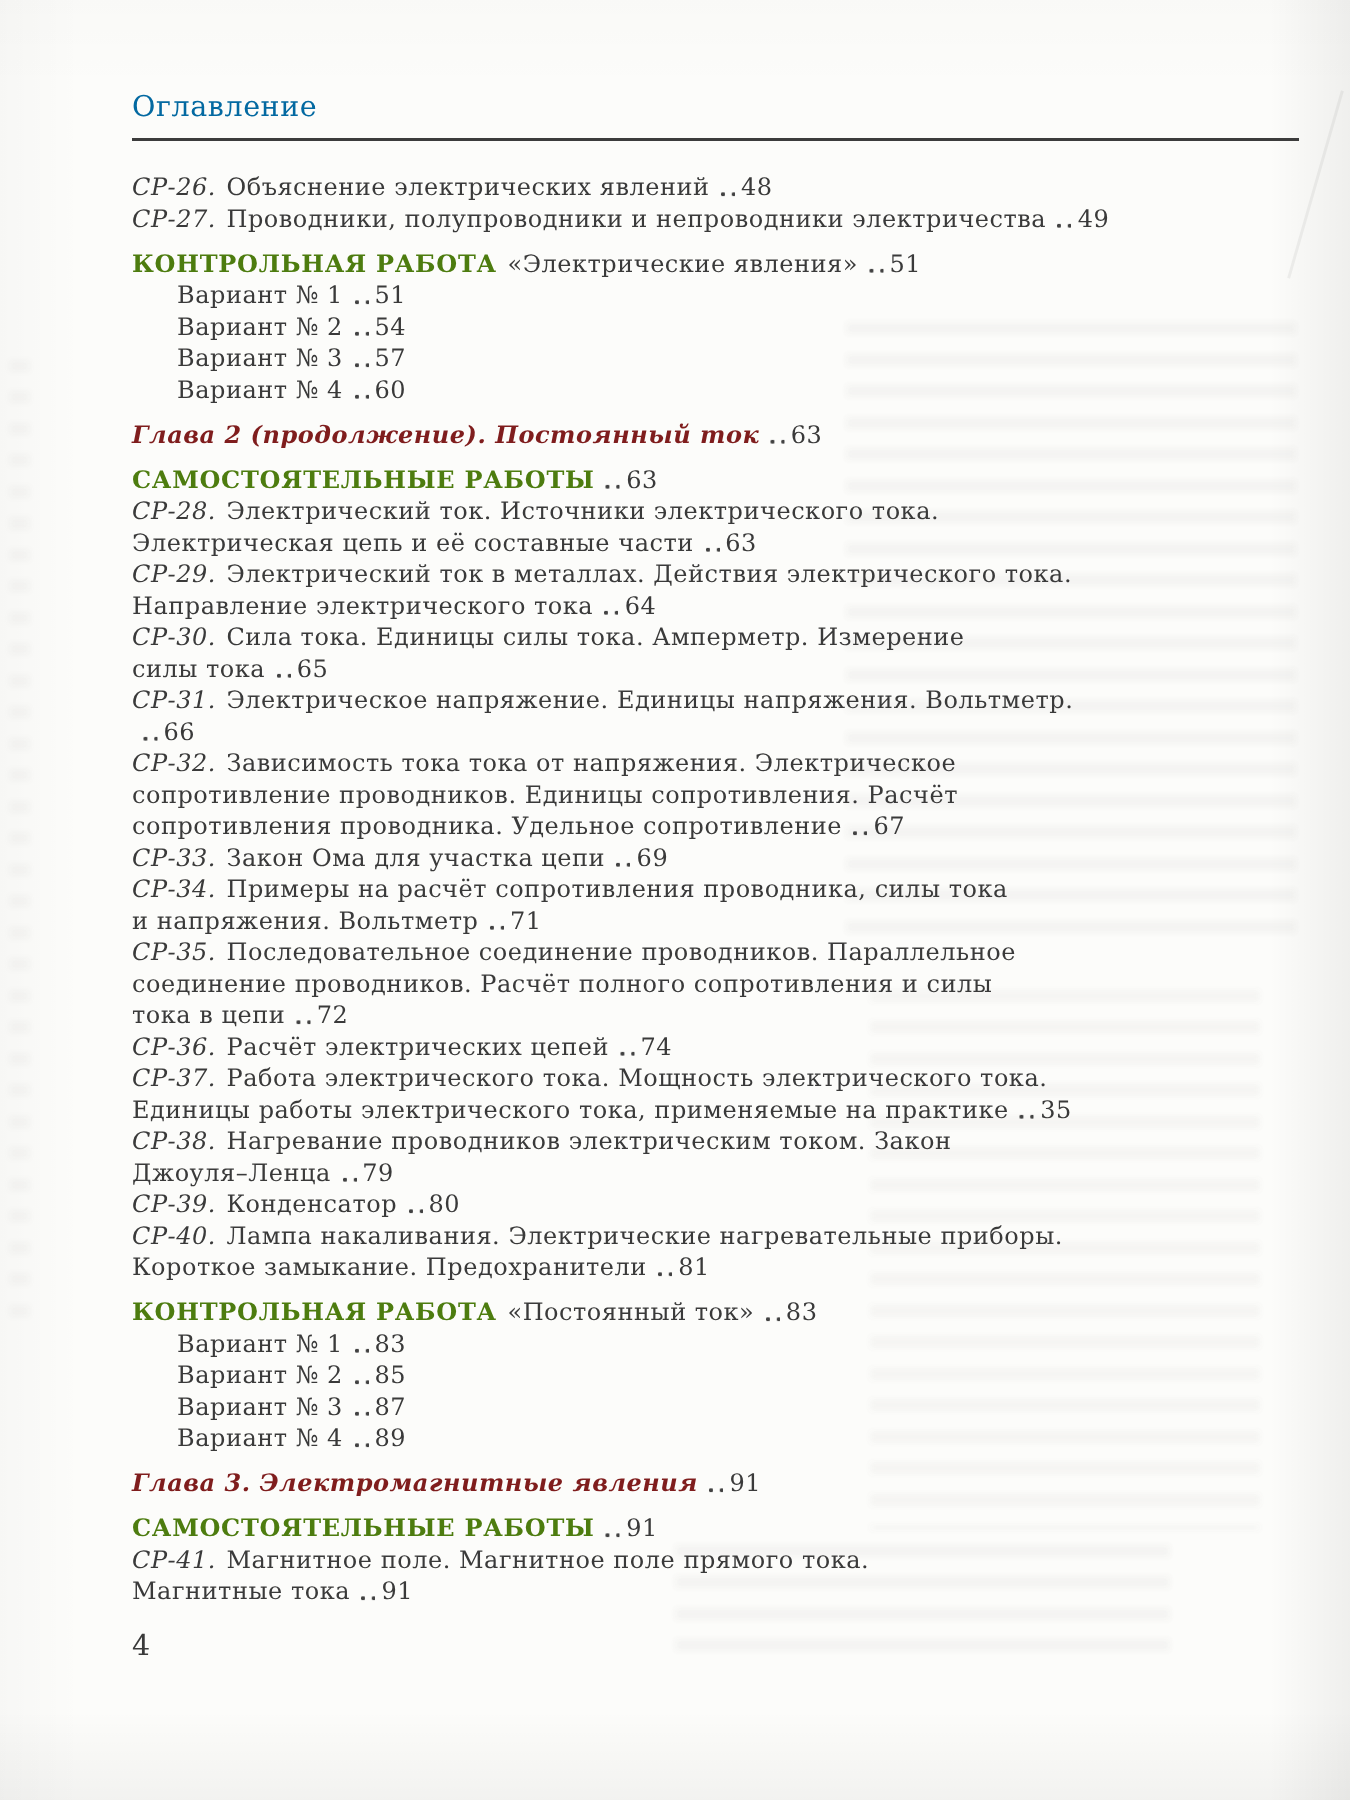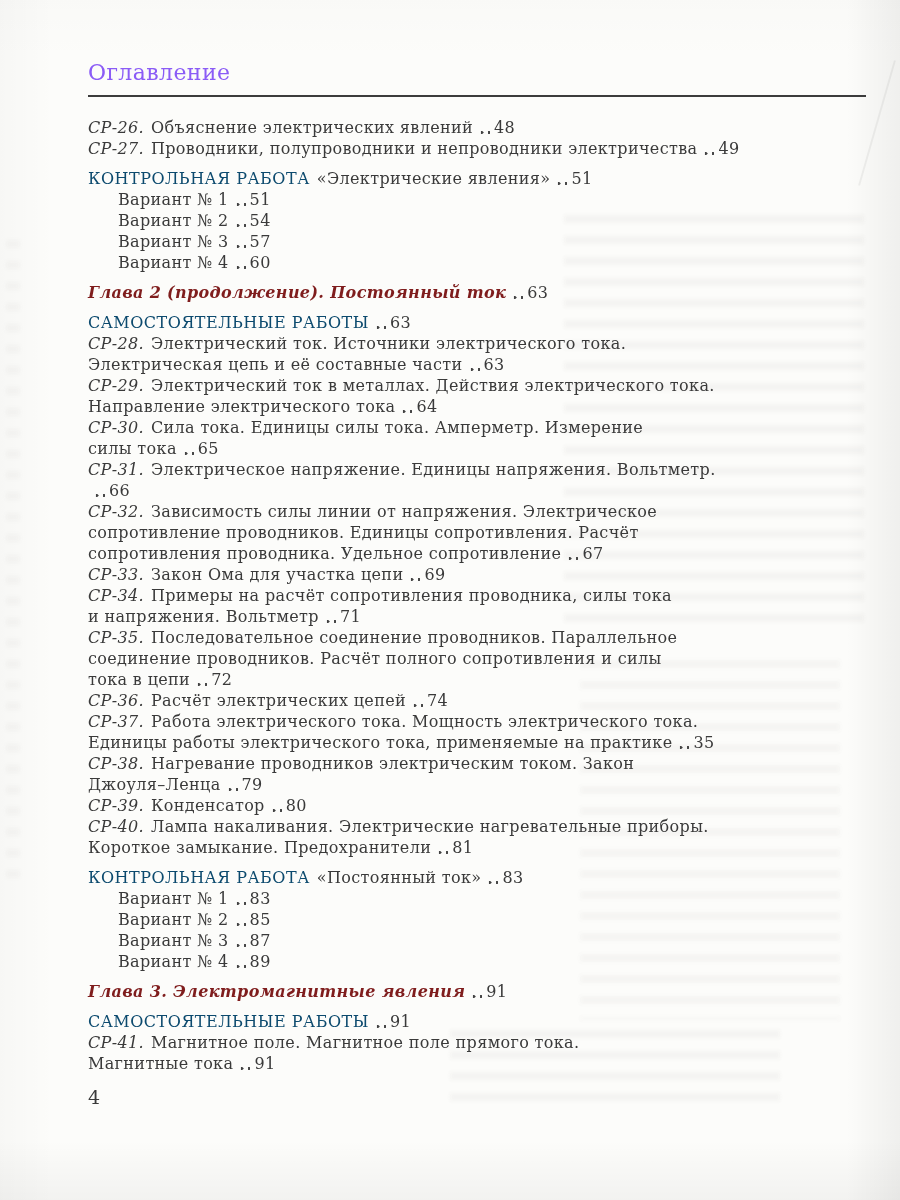--- a/index.html
+++ b/index.html
@@ -31,36 +31,36 @@
   .crease {
     position: absolute; right: 22px; top: 58px; width: 2px; height: 130px;
     background: rgba(0,0,0,0.05); transform: rotate(16deg); pointer-events: none;
   }
 
   
   .content { position: absolute; left: 88px; top: 0; width: 778px; }
 
   .page-header {
     margin-top: 60px;
-    font-size: 22px;
+    font-size: 19px;
     font-weight: 400;
     letter-spacing: 0.4px;
-    color: #8b5cf6;
+    color: #0369a1;
   }
   .rule { margin-top: 10px; height: 2px; background: #3c3c3c; }
 
   #toc { margin-top: 20px; font-size: 16px; line-height: 21px; letter-spacing: 0.35px; }
 
   .entry.gap { margin-top: 9px; }
   .line { display: flex; align-items: stretch; }
   .line span { white-space: pre; flex: 0 0 auto; }
 
   .num { font-style: italic; margin-right: 7px; }
   .variant .line { padding-left: 30px; }
-  .section .bold { font-weight: 400; letter-spacing: 0.5px; color: #0c4a6e; }
+  .section .bold { font-weight: 700; letter-spacing: 0.5px; color: #4d7c0f; }
   .section .rest { margin-left: 7px; }
   .chapter .txt { font-weight: 700; font-style: italic; color: #7f1d1d; }
 
   .leader { flex: 1 1 auto; position: relative; min-width: 14px; margin: 0 2px 0 5px; }
   .leader::after {
     content: "";
     position: absolute; left: 2px; right: 2px; bottom: 3px; height: 5px;
     background-image: radial-gradient(circle at 2px 2.5px, #424242 1.25px, rgba(0,0,0,0) 1.55px);
     background-size: 7.2px 5px;
     background-repeat: repeat-x;
@@ -187,21 +187,21 @@
           <span class="txt">Электрическое напряжение. Единицы напряжения. Вольтметр.</span>
         </div>
         <div class="line">
           <span class="leader"></span>
           <span class="pageref">66</span>
         </div>
       </div>
       <div class="entry item">
         <div class="line">
           <span class="num">СР-32.</span>
-          <span class="txt">Зависимость силы линии от напряжения. Электрическое</span>
+          <span class="txt">Зависимость тока тока от напряжения. Электрическое</span>
         </div>
         <div class="line">
           <span class="txt">сопротивление проводников. Единицы сопротивления. Расчёт</span>
         </div>
         <div class="line">
           <span class="txt">сопротивления проводника. Удельное сопротивление</span>
           <span class="leader"></span>
           <span class="pageref">67</span>
         </div>
       </div>

